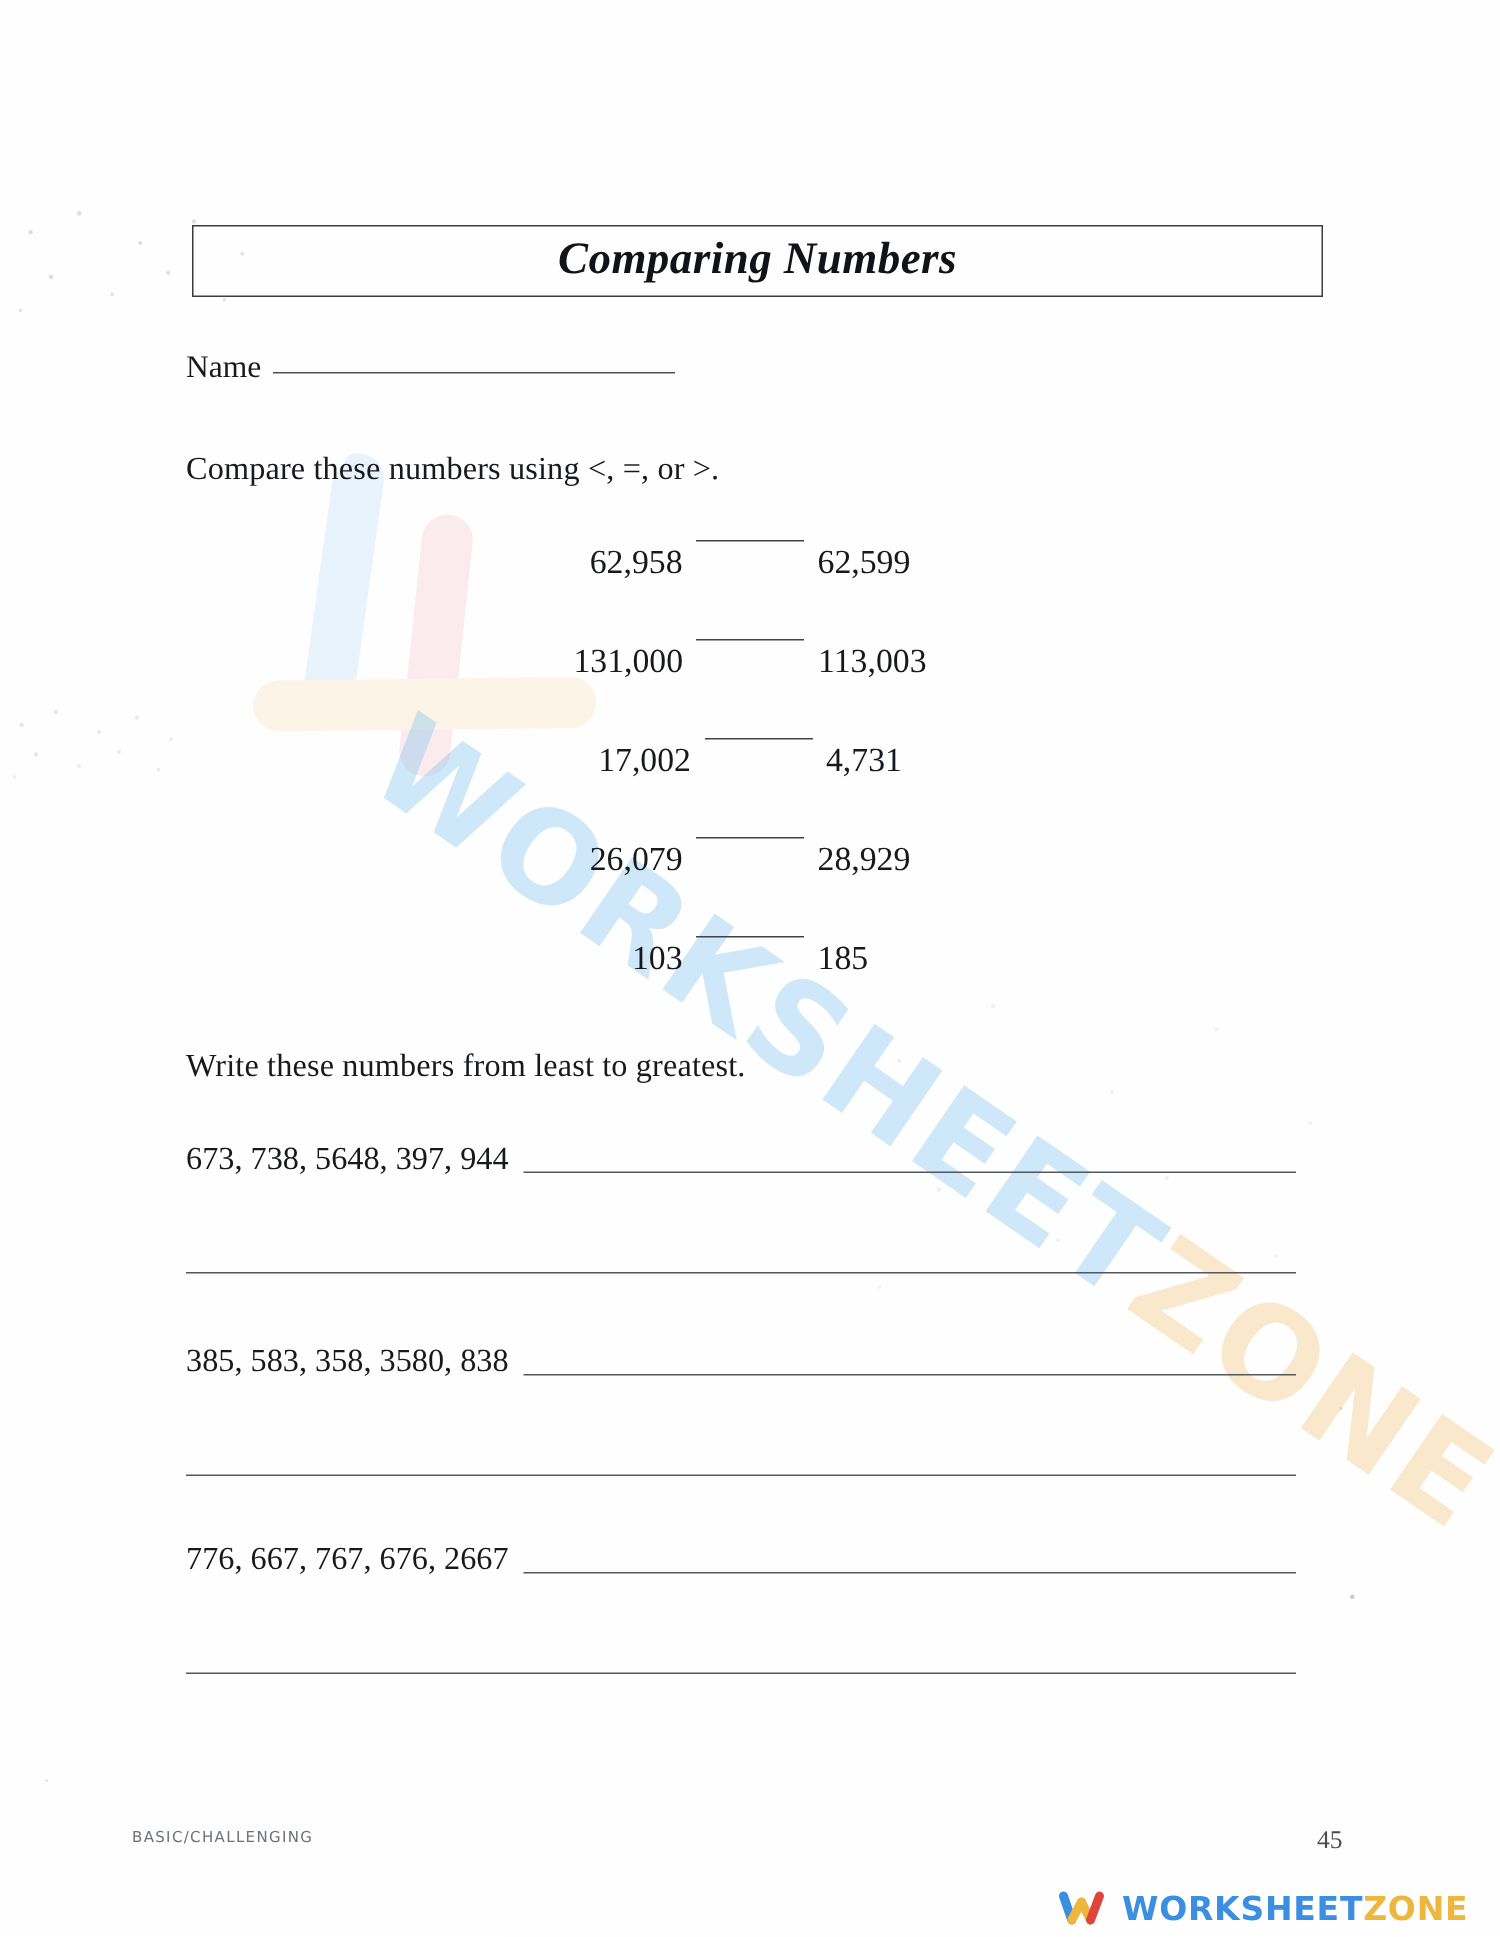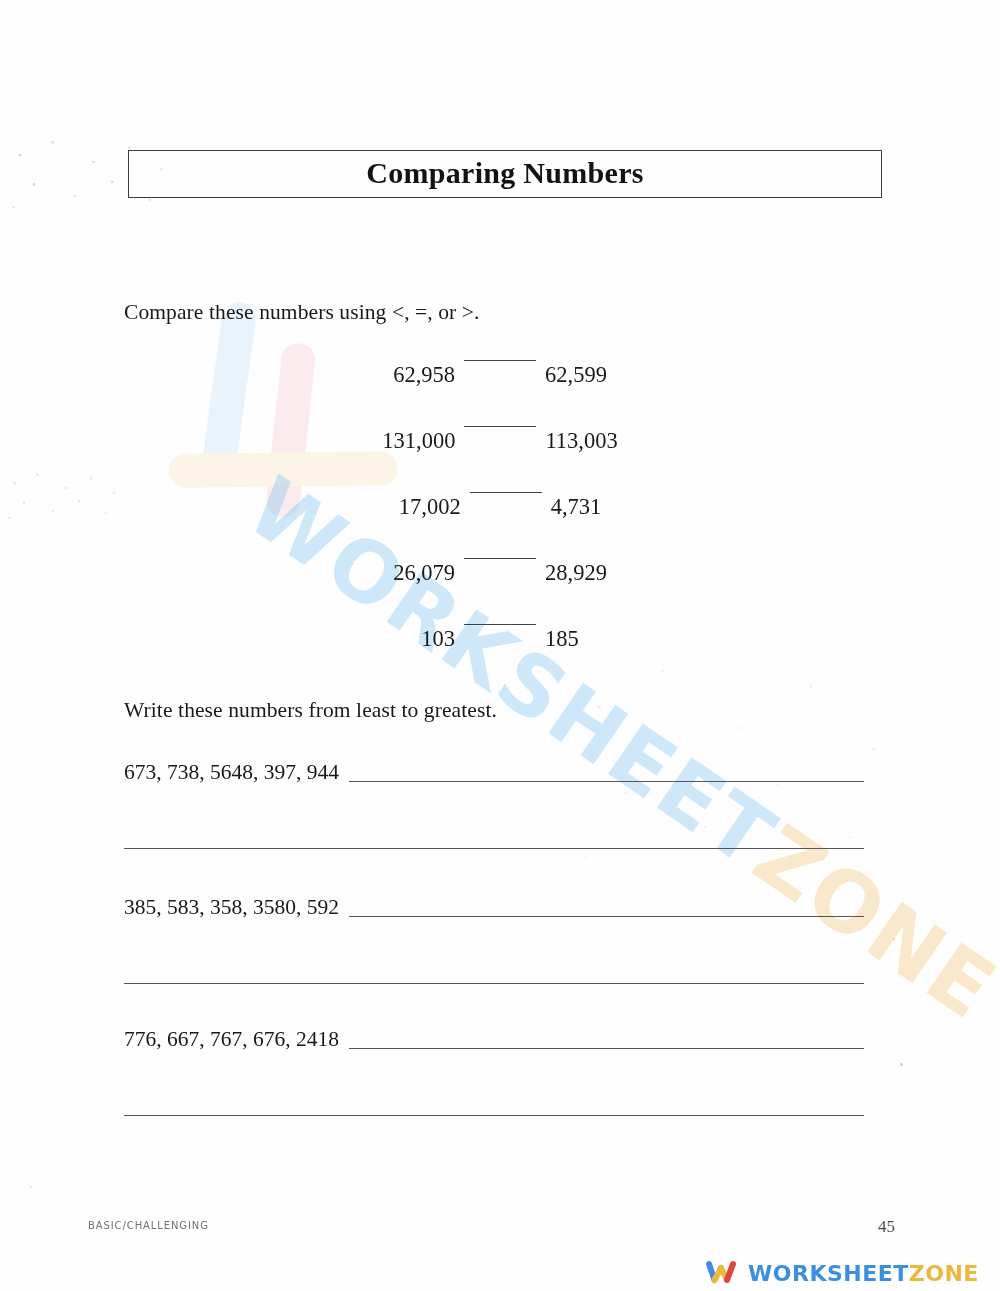--- a/index.html
+++ b/index.html
@@ -88,20 +88,21 @@
 
   
   .title-box {
     position: absolute;
     left: 128px;
     top: 150px;
     width: 754px;
     height: 48px;
     border: 1.5px solid #3a3d40;
     box-sizing: border-box;
+    font-style: italic;
   }
   .title-box .title-text {
     position: absolute;
     left: 0; right: 0;
     top: 50%;
     transform: translateY(-52%);
     text-align: center;
     font-size: 30px;
     font-weight: 700;
     letter-spacing: .3px;
@@ -253,20 +254,24 @@
     </svg>
     <div class="wm-text">
       <span class="blue">WORKSHEET</span><span class="gold">ZONE</span>
     </div>
   </div>
 
   <div class="title-box">
     <div class="title-text">Comparing Numbers</div>
   </div>
 
+  <div class="name-row">
+    <span>Name</span>
+    <span class="rule"></span>
+  </div>
 
   <div class="instruction" id="instruction-compare">Compare these numbers using &lt;, =, or &gt;.</div>
 
   <div class="compare-list">
     <div class="compare-row">
       <span class="left-num">62,958</span>
       <span class="blank"></span>
       <span class="right-num">62,599</span>
     </div>
     <div class="compare-row">
@@ -296,29 +301,29 @@
   <div class="order-item" id="order-item-0">
     <div class="prompt-row">
       <span>673, 738, 5648, 397, 944</span>
       <span class="answer-rule"></span>
     </div>
     <div class="second-rule"></div>
   </div>
 
   <div class="order-item" id="order-item-1">
     <div class="prompt-row">
-      <span>385, 583, 358, 3580, 592</span>
+      <span>385, 583, 358, 3580, 838</span>
       <span class="answer-rule"></span>
     </div>
     <div class="second-rule"></div>
   </div>
 
   <div class="order-item" id="order-item-2">
     <div class="prompt-row">
-      <span>776, 667, 767, 676, 2418</span>
+      <span>776, 667, 767, 676, 2667</span>
       <span class="answer-rule"></span>
     </div>
     <div class="second-rule"></div>
   </div>
 
   <div class="footer-label">BASIC/CHALLENGING</div>
   <div class="page-number">45</div>
 
   <div class="brand">
     <svg class="brand-logo" viewBox="0 0 34 28">

